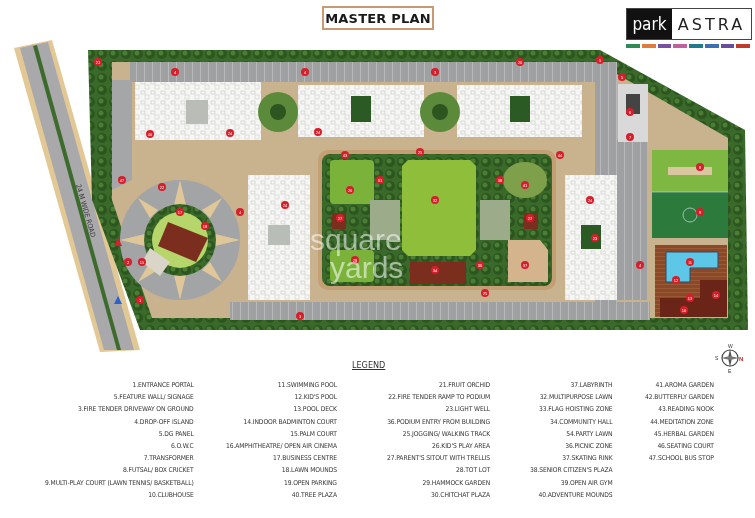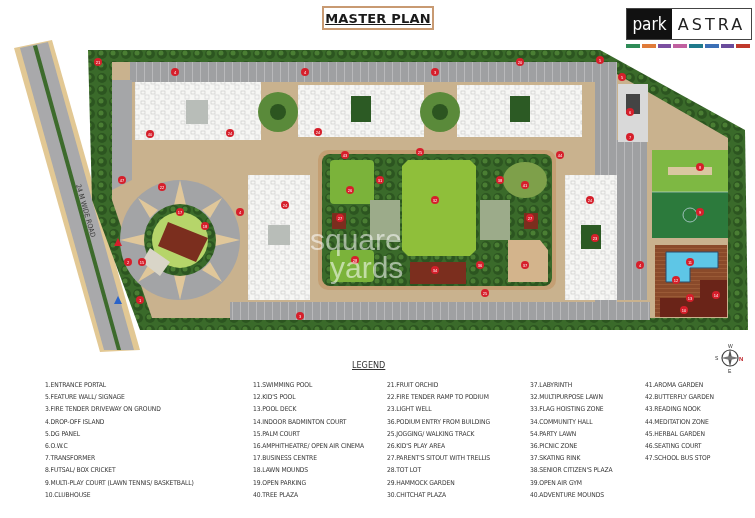--- a/index.html
+++ b/index.html
@@ -5,39 +5,38 @@
   * { box-sizing: border-box; margin: 0; padding: 0; }
   html, body { width: 755px; height: 518px; background: #ffffff; overflow: hidden; }
   body { position: relative; font-family: "Liberation Sans", sans-serif; }
 
   .title-box {
     position: absolute; left: 322px; top: 6px; width: 112px; height: 24px;
     border: 2px solid #c89a72; background: #fff;
     display: flex; align-items: center; justify-content: center;
     font-family: "DejaVu Sans", sans-serif; font-weight: bold; font-size: 13px; color: #1a1a1a;
     letter-spacing: 0.2px;
-    text-decoration: underline;
   }
 
   .logo { position: absolute; left: 626px; top: 8px; width: 126px; height: 42px; }
   .logo-box { display: flex; height: 32px; border: 1px solid #444; background: #fff; }
   .logo-park { background: #111; color: #fff; font-family: "DejaVu Sans Condensed", "DejaVu Sans", sans-serif;
     font-size: 17px; width: 45px; display: flex; align-items: center; justify-content: center; }
   .logo-astra { flex: 1; color: #222; font-size: 16px; letter-spacing: 3px; display:flex; align-items:center; justify-content:center;
     font-family: "DejaVu Sans", sans-serif; }
   .logo-stripes { display: flex; height: 4px; margin-top: 4px; }
   .logo-stripes span { flex: 1; margin-right: 2px; }
 
   .map { position: absolute; left: 0; top: 36px; width: 755px; height: 330px; }
 
   .legend-title { position: absolute; left: 352px; top: 360px; font-size: 9px; font-weight: normal;
     text-decoration: underline; color: #333; font-family: "DejaVu Sans Condensed", "DejaVu Sans", sans-serif; }
 
   .legend { position: absolute; top: 379px; left: 0; width: 755px; }
-  .legend-col { position: absolute; top: 0; }
+  .legend-col { position: absolute; top: 0; text-align: right; }
   .legend-item { font-family: "DejaVu Sans Condensed", "DejaVu Sans", sans-serif; font-size: 6.7px; color: #333;
     height: 12.2px; line-height: 12.2px; white-space: nowrap; letter-spacing: -0.1px; }
 
   .compass { position: absolute; left: 715px; top: 343px; width: 30px; height: 30px; }
   .road-label { font-family: "DejaVu Sans Condensed", "DejaVu Sans", sans-serif; }
 </style>
 </head>
 <body>
 
 <div class="title-box">MASTER PLAN</div>
@@ -294,21 +293,21 @@
       <div class="legend-item">5.FEATURE WALL/ SIGNAGE</div>
       <div class="legend-item">3.FIRE TENDER DRIVEWAY ON GROUND</div>
       <div class="legend-item">4.DROP-OFF ISLAND</div>
       <div class="legend-item">5.DG PANEL</div>
       <div class="legend-item">6.O.W.C</div>
       <div class="legend-item">7.TRANSFORMER</div>
       <div class="legend-item">8.FUTSAL/ BOX CRICKET</div>
       <div class="legend-item">9.MULTI-PLAY COURT (LAWN TENNIS/ BASKETBALL)</div>
       <div class="legend-item">10.CLUBHOUSE</div>
     </div>
-  <div class="legend-col" style="left:253px">
+  <div class="legend-col" style="left:226px">
       <div class="legend-item">11.SWIMMING POOL</div>
       <div class="legend-item">12.KID'S POOL</div>
       <div class="legend-item">13.POOL DECK</div>
       <div class="legend-item">14.INDOOR BADMINTON COURT</div>
       <div class="legend-item">15.PALM COURT</div>
       <div class="legend-item">16.AMPHITHEATRE/ OPEN AIR CINEMA</div>
       <div class="legend-item">17.BUSINESS CENTRE</div>
       <div class="legend-item">18.LAWN MOUNDS</div>
       <div class="legend-item">19.OPEN PARKING</div>
       <div class="legend-item">40.TREE PLAZA</div>

